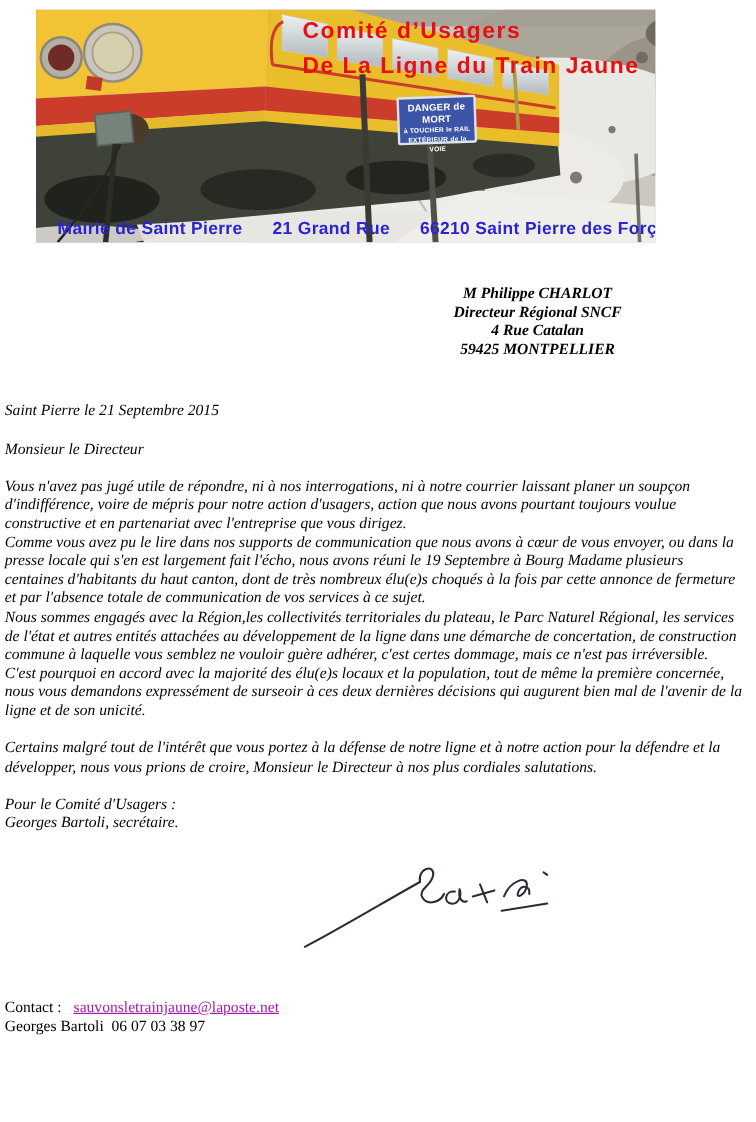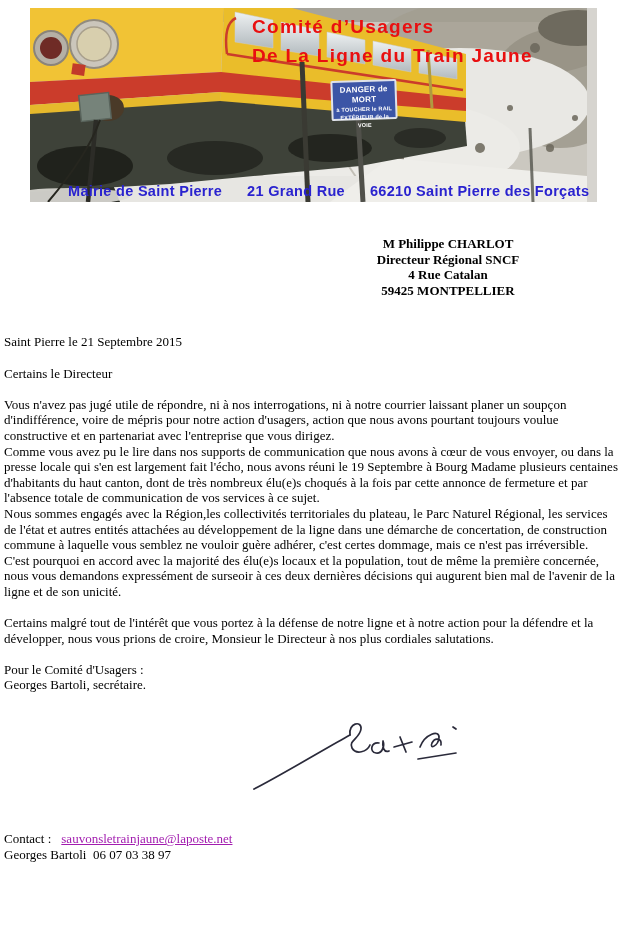--- a/index.html
+++ b/index.html
@@ -1,49 +1,49 @@
 <!DOCTYPE html>
 <html><head>
 <meta charset="utf-8">
 <style>
   html,body{margin:0;padding:0;}
   body{
     width:630px;height:935px;overflow:hidden;background:#ffffff;
     font-family:"Liberation Serif", serif;font-size:13px;color:#000;
   }
   
-  .header{position:relative;margin:8px 0 0 30px;width:567px;height:194px;background:#d6d4cf;overflow:hidden;}
+  .header{position:relative;margin:8px 0 0 30px;width:500px;height:194px;background:#d6d4cf;overflow:hidden;padding-left:16px;}
   .header svg{position:absolute;left:0;top:0;}
   .title-overlay{
     position:absolute;left:222px;top:4px;
     font-family:"Liberation Sans", sans-serif;font-weight:bold;
     font-size:19px;line-height:29px;letter-spacing:1.3px;
     color:#e90f10;white-space:nowrap;
   }
   .danger-sign{
     position:absolute;left:301px;top:72px;width:66px;height:40px;
     background:#3c55a6;border:2px solid #dfe2ea;border-radius:2px;
     transform:rotate(-2deg);box-sizing:border-box;
     color:#fff;text-align:center;font-family:"Liberation Sans", sans-serif;
     padding-top:3px;
   }
   .ds1{font-size:8px;font-weight:bold;line-height:10px;letter-spacing:.2px;}
   .ds2{font-size:5.5px;font-weight:bold;line-height:8px;letter-spacing:.2px;}
   .addr-overlay{
-    position:absolute;left:38px;bottom:3px;display:flex;gap:25px;
+    position:absolute;left:18px;bottom:3px;display:flex;gap:25px;
     font-family:"Liberation Sans", sans-serif;font-weight:bold;
     font-size:14.5px;letter-spacing:.3px;color:#2a23cf;white-space:nowrap;
   }
   
   .doc{padding:0 10px 0 4px;}
   .recipient{
     margin-top:34px;margin-left:288px;width:312px;text-align:center;
     font-weight:bold;line-height:15.6px;
   }
-  .line{line-height:15.6px;min-height:15.6px;}
+  .line{line-height:15.6px;min-height:15.6px;font-style:italic;}
   .blank{height:15.6px;}
   .dateline{margin-top:36px;}
   .sig-row{height:112px;}
   .sig-row svg{margin:26px 0 0 244px;display:block;}
   .contact-line{line-height:15.6px;}
   .email-link{color:#a21caf;text-decoration:underline;margin-left:10px;cursor:pointer;}
   .phone-line{line-height:15.6px;white-space:pre;}
 </style>
 </head>
 <body>
@@ -152,21 +152,21 @@
 
   <div class="recipient">
     <div class="line">M Philippe CHARLOT</div>
     <div class="line">Directeur Régional SNCF</div>
     <div class="line">4 Rue Catalan</div>
     <div class="line">59425 MONTPELLIER</div>
   </div>
 
   <div class="line dateline">Saint Pierre le 21 Septembre 2015</div>
   <div class="blank"></div>
-  <div class="line">Certains le Directeur</div>
+  <div class="line">Monsieur le Directeur</div>
   <div class="blank"></div>
 
   <div class="line">Vous n'avez pas jugé utile de répondre, ni à nos interrogations, ni à notre courrier laissant planer un soupçon d'indifférence, voire de mépris pour notre action d'usagers, action que nous avons pourtant toujours voulue constructive et en partenariat avec l'entreprise que vous dirigez.</div>
   <div class="line">Comme vous avez pu le lire dans nos supports de communication que nous avons à cœur de vous envoyer, ou dans la presse locale qui s'en est largement fait l'écho, nous avons réuni le 19 Septembre à Bourg Madame plusieurs centaines d'habitants du haut canton, dont de très nombreux élu(e)s choqués à la fois par cette annonce de fermeture et par l'absence totale de communication de vos services à ce sujet.</div>
   <div class="line">Nous sommes engagés avec la Région,les collectivités territoriales du plateau, le Parc Naturel Régional, les services de l'état et autres entités attachées au développement de la ligne dans une démarche de concertation, de construction commune à laquelle vous semblez ne vouloir guère adhérer, c'est certes dommage, mais ce n'est pas irréversible.</div>
   <div class="line">C'est pourquoi en accord avec la majorité des élu(e)s locaux et la population, tout de même la première concernée, nous vous demandons expressément de surseoir à ces deux dernières décisions qui augurent bien mal de l'avenir de la ligne et de son unicité.</div>
   <div class="blank"></div>
   <div class="line">Certains malgré tout de l'intérêt que vous portez à la défense de notre ligne et à notre action pour la défendre et la développer, nous vous prions de croire, Monsieur le Directeur à nos plus cordiales salutations.</div>
   <div class="blank"></div>
 

